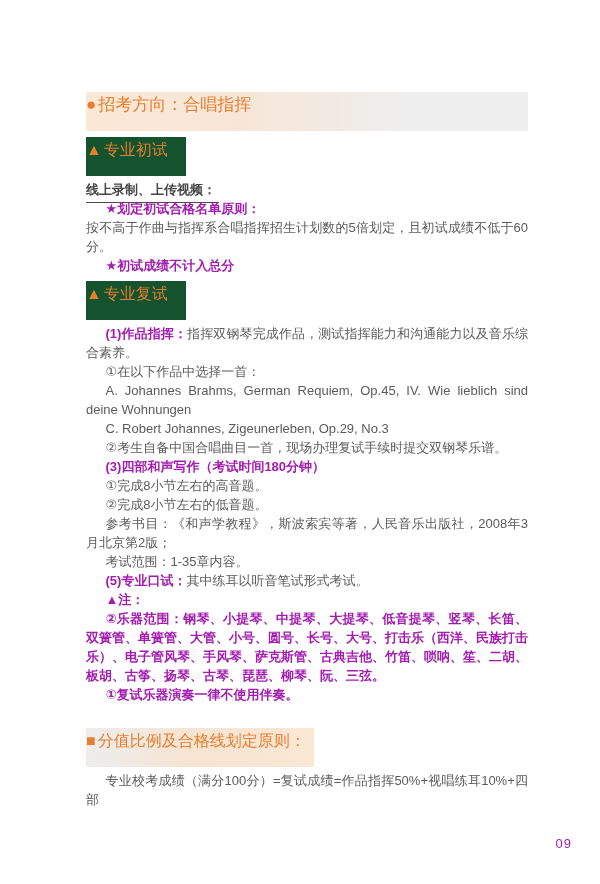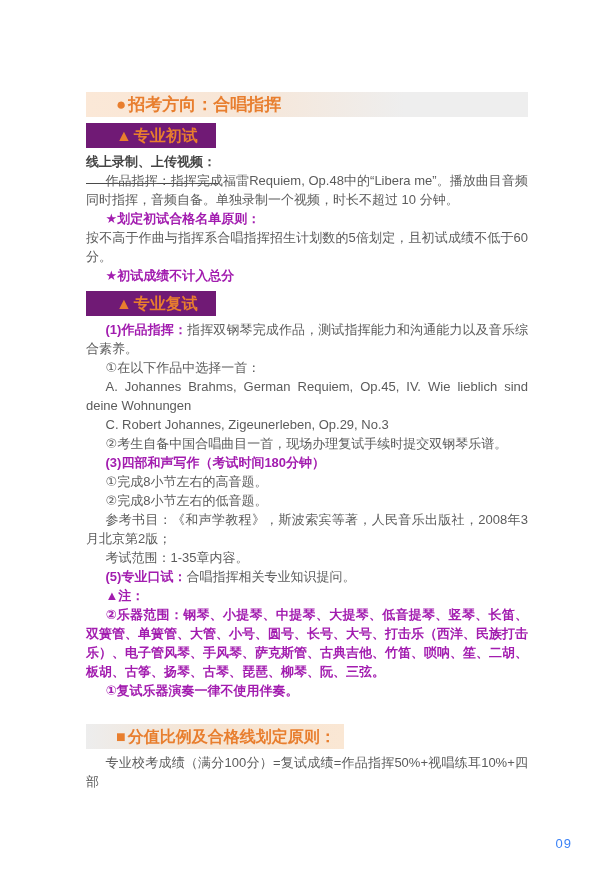--- a/index.html
+++ b/index.html
@@ -14,37 +14,36 @@
     position: absolute; inset: 0;
     background: #ffffff;
   }
   .content {
     position: absolute;
     left: 86px; top: 92px;
     width: 442px;
   }
   
   .bar {
-    height: 25px; line-height: 25px;
-    font-weight: 700;
+    height: 39px; line-height: 25px;
+    font-weight: 400;
     color: #E87E2E;
-    padding-left: 30px;
     white-space: nowrap;
   }
   .bar .bicon { margin-right: 2px; }
   .bar-main {
     width: 442px;
     font-size: 17px;
     background: linear-gradient(90deg, #fbe8d7 0%, #f7e6d7 35%, #eeeeee 72%, #eeeeee 100%);
   }
   .bar-sub {
     width: max-content;
     padding-right: 18px;
     font-size: 16px;
-    background: #701a75;
+    background: #14532d;
     margin-top: 6px;
   }
   .bar-score {
     width: max-content;
     padding-right: 8px;
     font-size: 16px;
     background: linear-gradient(90deg, #ededed 0%, #f6e4d2 45%, #fae7d4 100%);
     margin-top: 24px;
   }
   
@@ -56,69 +55,68 @@
     text-align: justify;
   }
   p.indent { text-indent: 1.5em; }
   p.para b { font-weight: 700; color: #a21caf; }
   .subtitle {
     font-size: 13px; line-height: 19px;
     font-weight: 700; color: #454545;
   }
   .subtitle span {
     border-bottom: 1.5px solid #4a4a4a;
-    padding-bottom: 14px; padding-right: 3px;
+    padding-bottom: 5px; padding-right: 3px;
   }
   
   .page-number {
     position: absolute;
     right: 28px; top: 836px;
     font-size: 13px;
-    color: #3b82f6;
+    color: #a21caf;
     letter-spacing: 1px;
   }
 </style>
 </head>
 <body>
 
 <div class="page">
   <div class="content">
 
     <div class="bar bar-main">
       <span class="bicon">●</span><span>招考方向：合唱指挥</span>
     </div>
 
     <div class="bar bar-sub">
       <span class="bicon">▲</span><span>专业初试</span>
     </div>
 
     <div class="flow">
       <p class="subtitle"><span>线上录制、上传视频：</span></p>
-      <p class="para indent"><b></b><span>作品指挥：指挥完成福雷Requiem, Op.48中的“Libera me”。播放曲目音频同时指挥，音频自备。单独录制一个视频，时长不超过 10 分钟。</span></p>
       <p class="para indent"><b>★划定初试合格名单原则：</b><span></span></p>
       <p class="para"><b></b><span>按不高于作曲与指挥系合唱指挥招生计划数的5倍划定，且初试成绩不低于60分。</span></p>
       <p class="para indent"><b>★初试成绩不计入总分</b><span></span></p>
     </div>
 
     <div class="bar bar-sub">
       <span class="bicon">▲</span><span>专业复试</span>
     </div>
 
     <div class="flow">
       <p class="para indent"><b>(1)作品指挥：</b><span>指挥双钢琴完成作品，测试指挥能力和沟通能力以及音乐综合素养。</span></p>
       <p class="para indent"><b></b><span>①在以下作品中选择一首：</span></p>
       <p class="para indent"><b></b><span>A. Johannes Brahms, German Requiem, Op.45, IV. Wie lieblich sind deine Wohnungen</span></p>
       <p class="para indent"><b></b><span>C. Robert Johannes, Zigeunerleben, Op.29, No.3</span></p>
       <p class="para indent"><b></b><span>②考生自备中国合唱曲目一首，现场办理复试手续时提交双钢琴乐谱。</span></p>
       <p class="para indent"><b>(3)四部和声写作（考试时间180分钟）</b><span></span></p>
       <p class="para indent"><b></b><span>①完成8小节左右的高音题。</span></p>
       <p class="para indent"><b></b><span>②完成8小节左右的低音题。</span></p>
       <p class="para indent"><b></b><span>参考书目：《和声学教程》，斯波索宾等著，人民音乐出版社，2008年3月北京第2版；</span></p>
       <p class="para indent"><b></b><span>考试范围：1-35章内容。</span></p>
-      <p class="para indent"><b>(5)专业口试：</b><span>合唱指挥相关专业知识提问。</span></p>
+      <p class="para indent"><b>(5)专业口试：</b><span>其中练耳以听音笔试形式考试。</span></p>
       <p class="para indent"><b>▲注：</b><span></span></p>
       <p class="para indent"><b>②乐器范围：钢琴、小提琴、中提琴、大提琴、低音提琴、竖琴、长笛、双簧管、单簧管、大管、小号、圆号、长号、大号、打击乐（西洋、民族打击乐）、电子管风琴、手风琴、萨克斯管、古典吉他、竹笛、唢呐、笙、二胡、板胡、古筝、扬琴、古琴、琵琶、柳琴、阮、三弦。</b><span></span></p>
       <p class="para indent"><b>①复试乐器演奏一律不使用伴奏。</b><span></span></p>
     </div>
 
     <div class="bar bar-score">
       <span class="bicon">■</span><span>分值比例及合格线划定原则：</span>
     </div>
 
     <div class="flow">

